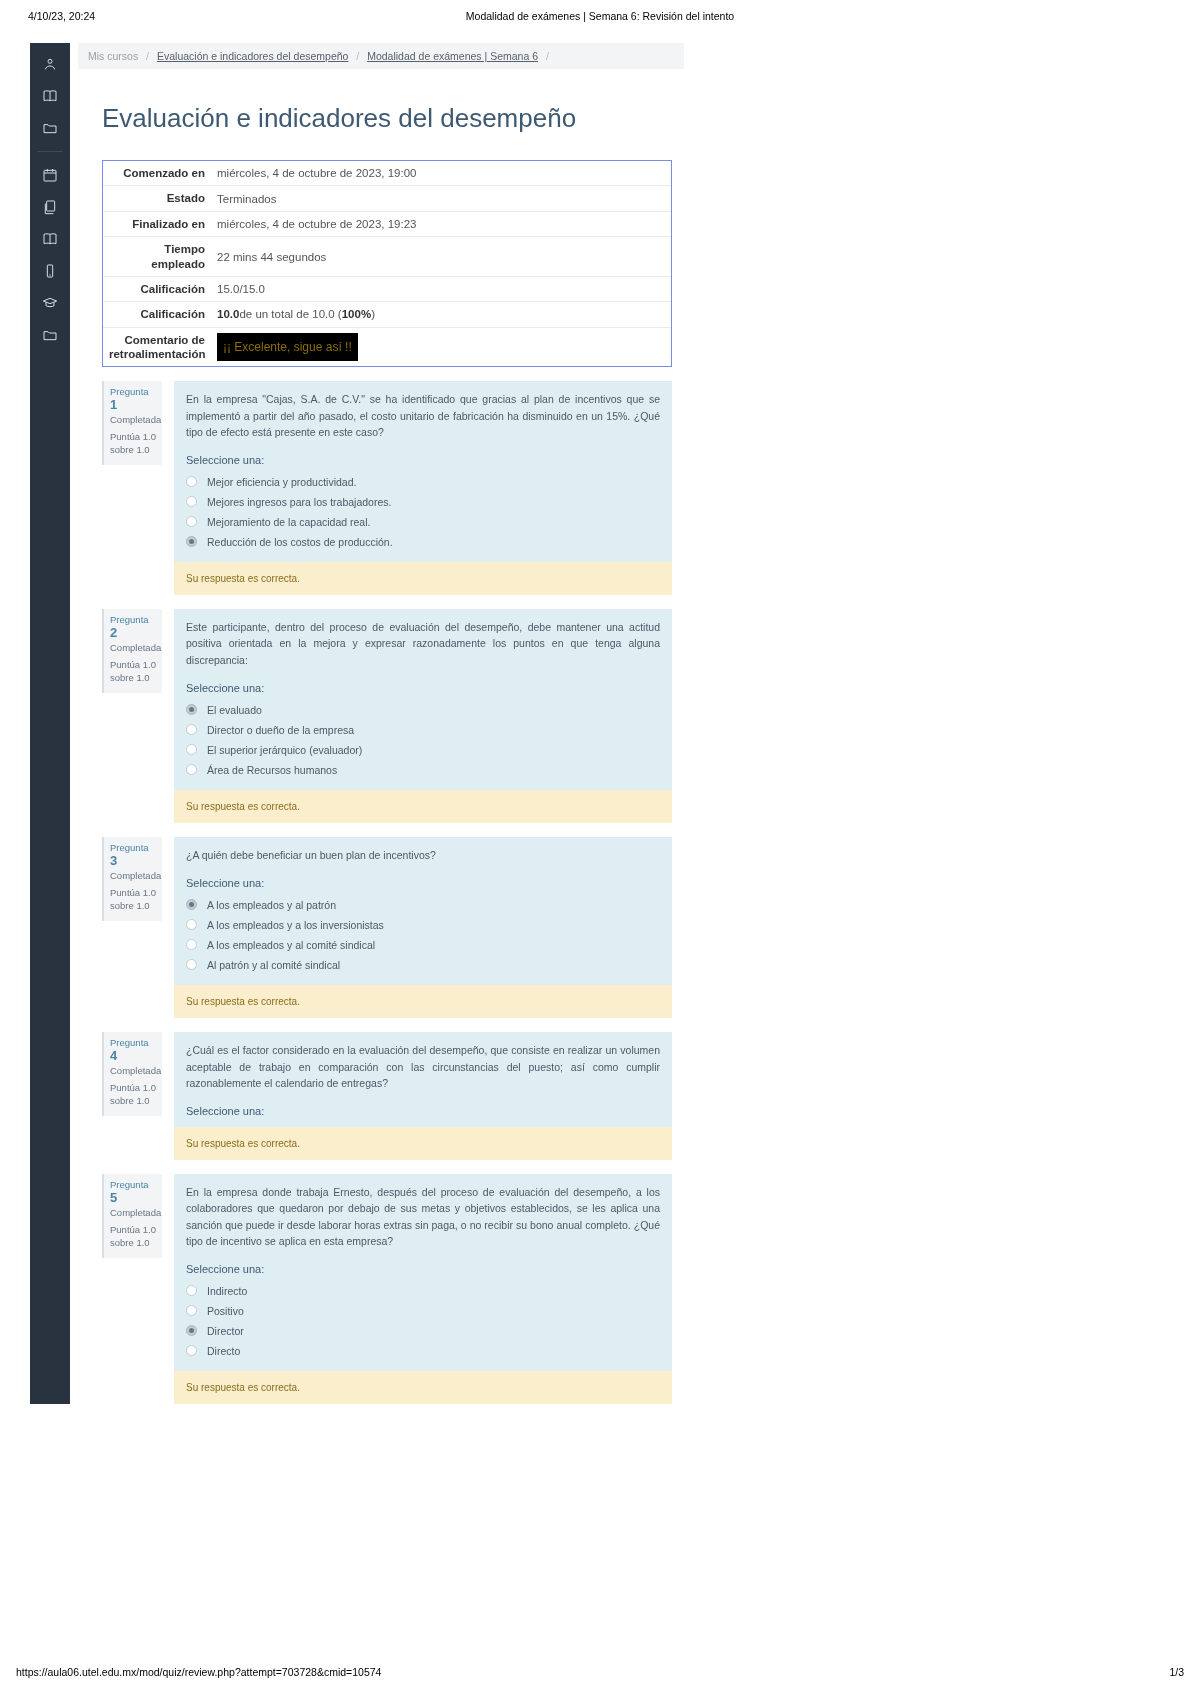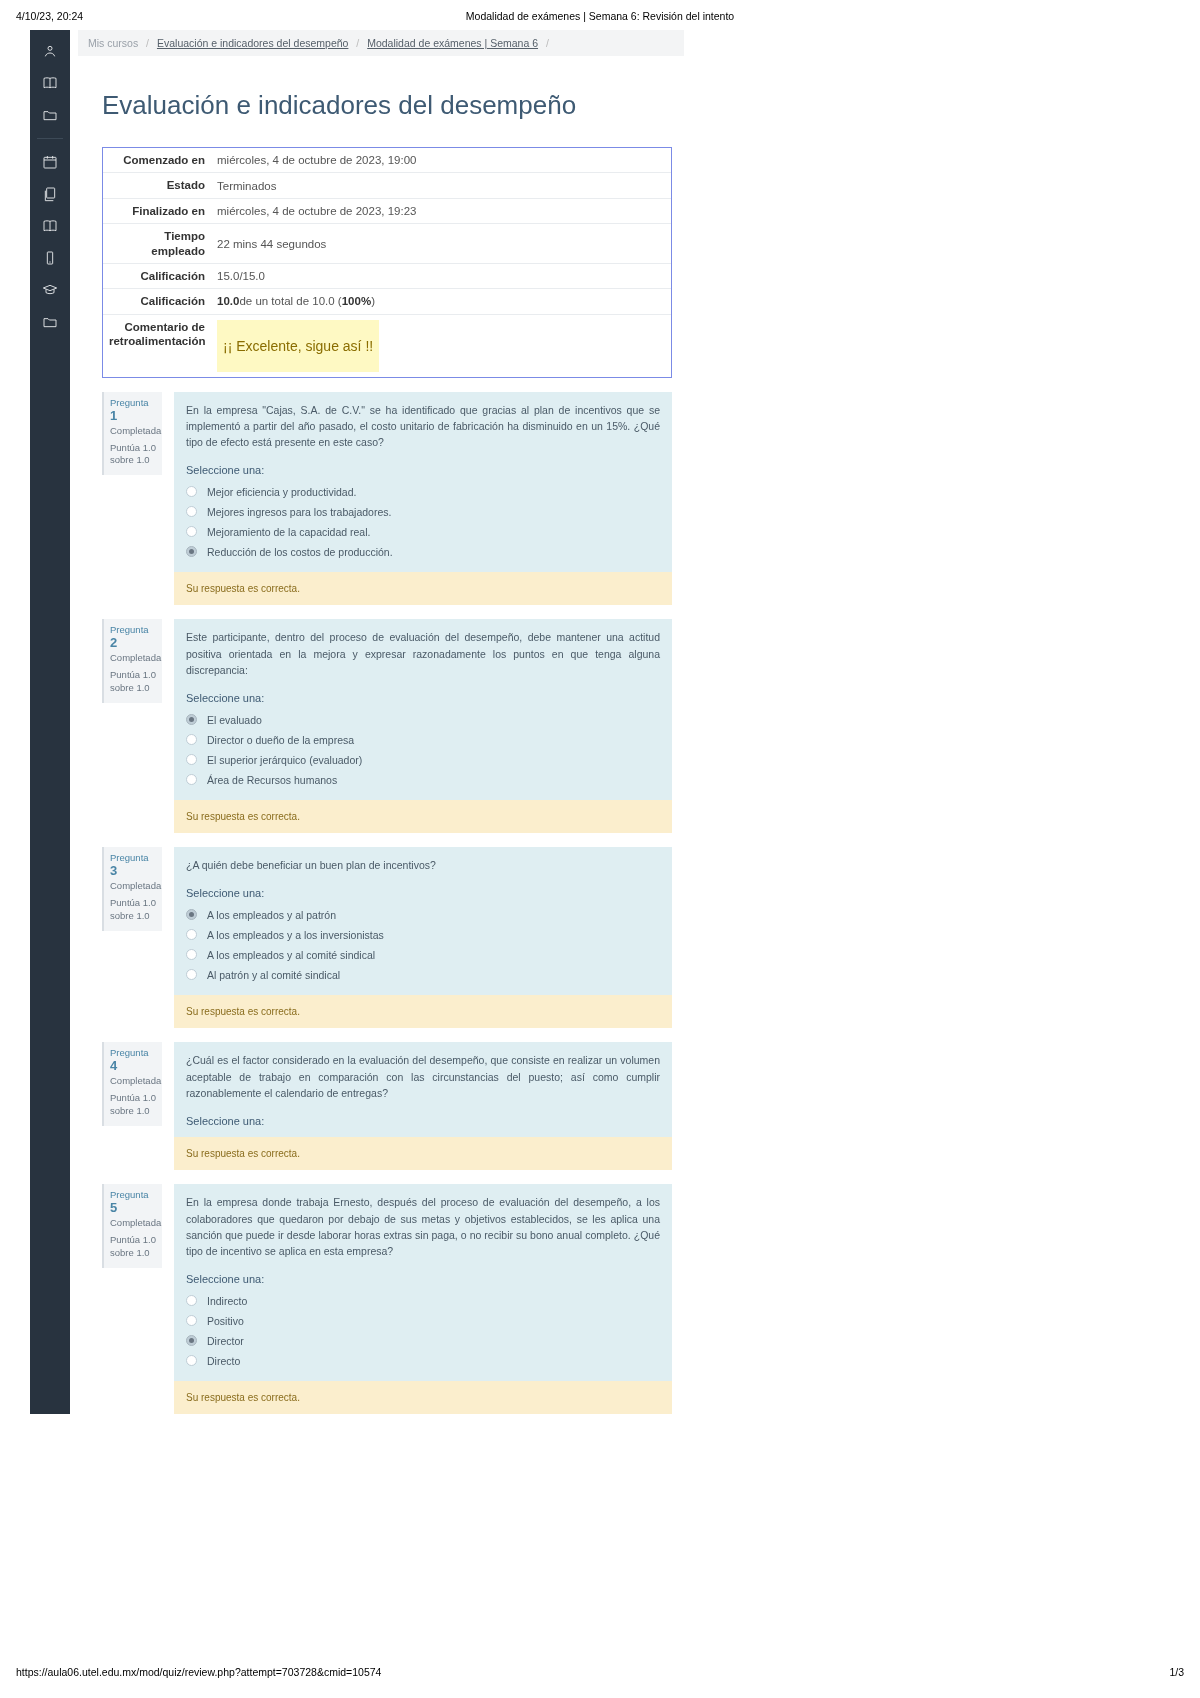--- a/index.html
+++ b/index.html
@@ -9,38 +9,38 @@
     width: 1200px;
     margin: 0 auto;
     color: #333;
     font-size: 12px;
     position: relative;
     min-height: 1698px;
   }
   .print-header {
     display: flex;
     justify-content: space-between;
-    padding: 10px 16px 4px;
+    padding: 10px 28px 4px;
     font-size: 10.5px;
     color: #000;
   }
   .print-header .center { position: absolute; left: 50%; transform: translateX(-50%); }
   .print-footer {
     position: absolute;
     bottom: 20px;
     left: 16px;
     right: 16px;
     display: flex;
     justify-content: space-between;
     font-size: 10.5px;
     color: #000;
   }
   .app {
     display: flex;
-    margin-top: 4px;
+    margin-top: 17px;
   }
   .sidebar {
     width: 40px;
     background: #28333f;
     display: flex;
     flex-direction: column;
     align-items: center;
     padding-top: 12px;
     gap: 14px;
     margin-left: 30px;
@@ -96,24 +96,24 @@
   }
   .summary-value {
     flex: 1;
     padding: 5px 6px;
     color: #555;
     display: flex;
     align-items: center;
   }
   .summary-value b { color: #333; font-weight: 700; }
   .feedback-badge {
-    background: #fef9c3;
+    background: #000000;
     color: #8a6d00;
-    padding: 18px 6px;
-    font-size: 14px;
+    padding: 7px 6px;
+    font-size: 12px;
     display: inline-block;
   }
   .question-block {
     display: flex;
     margin-top: 14px;
     gap: 12px;
   }
   .q-side {
     width: 60px;
     background: #f2f4f6;

